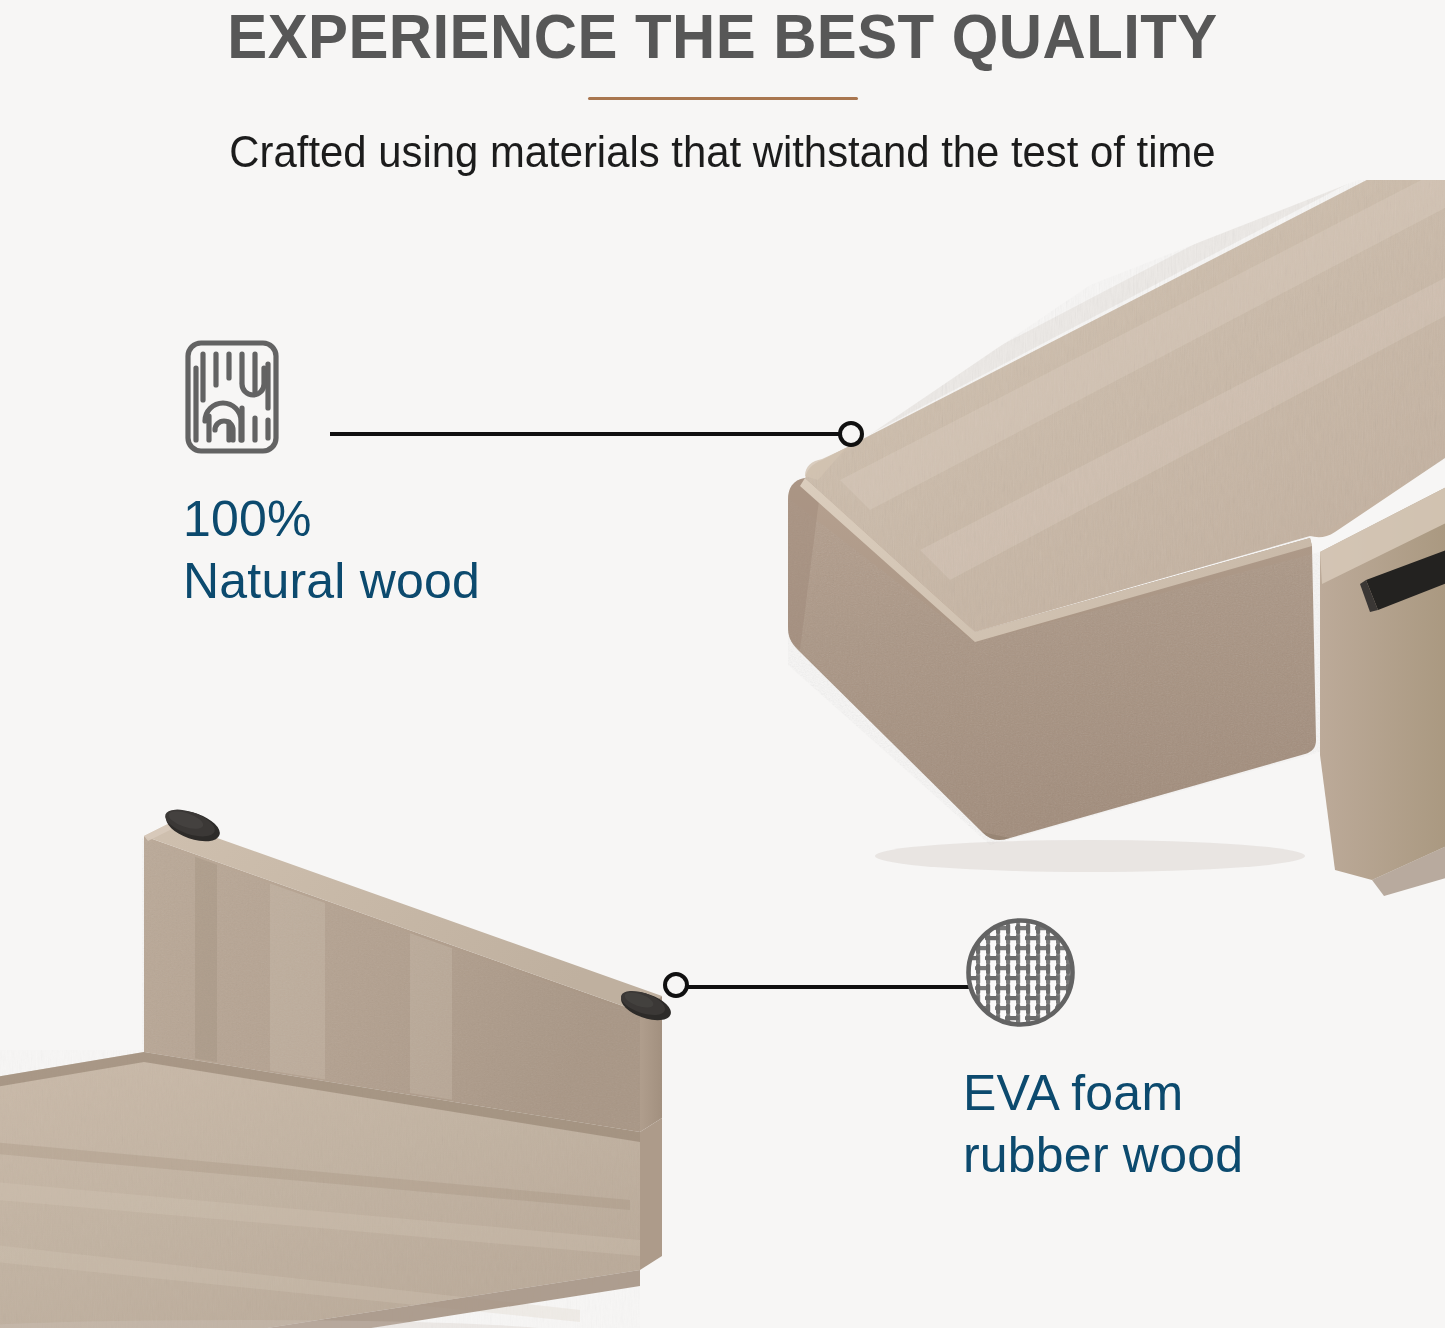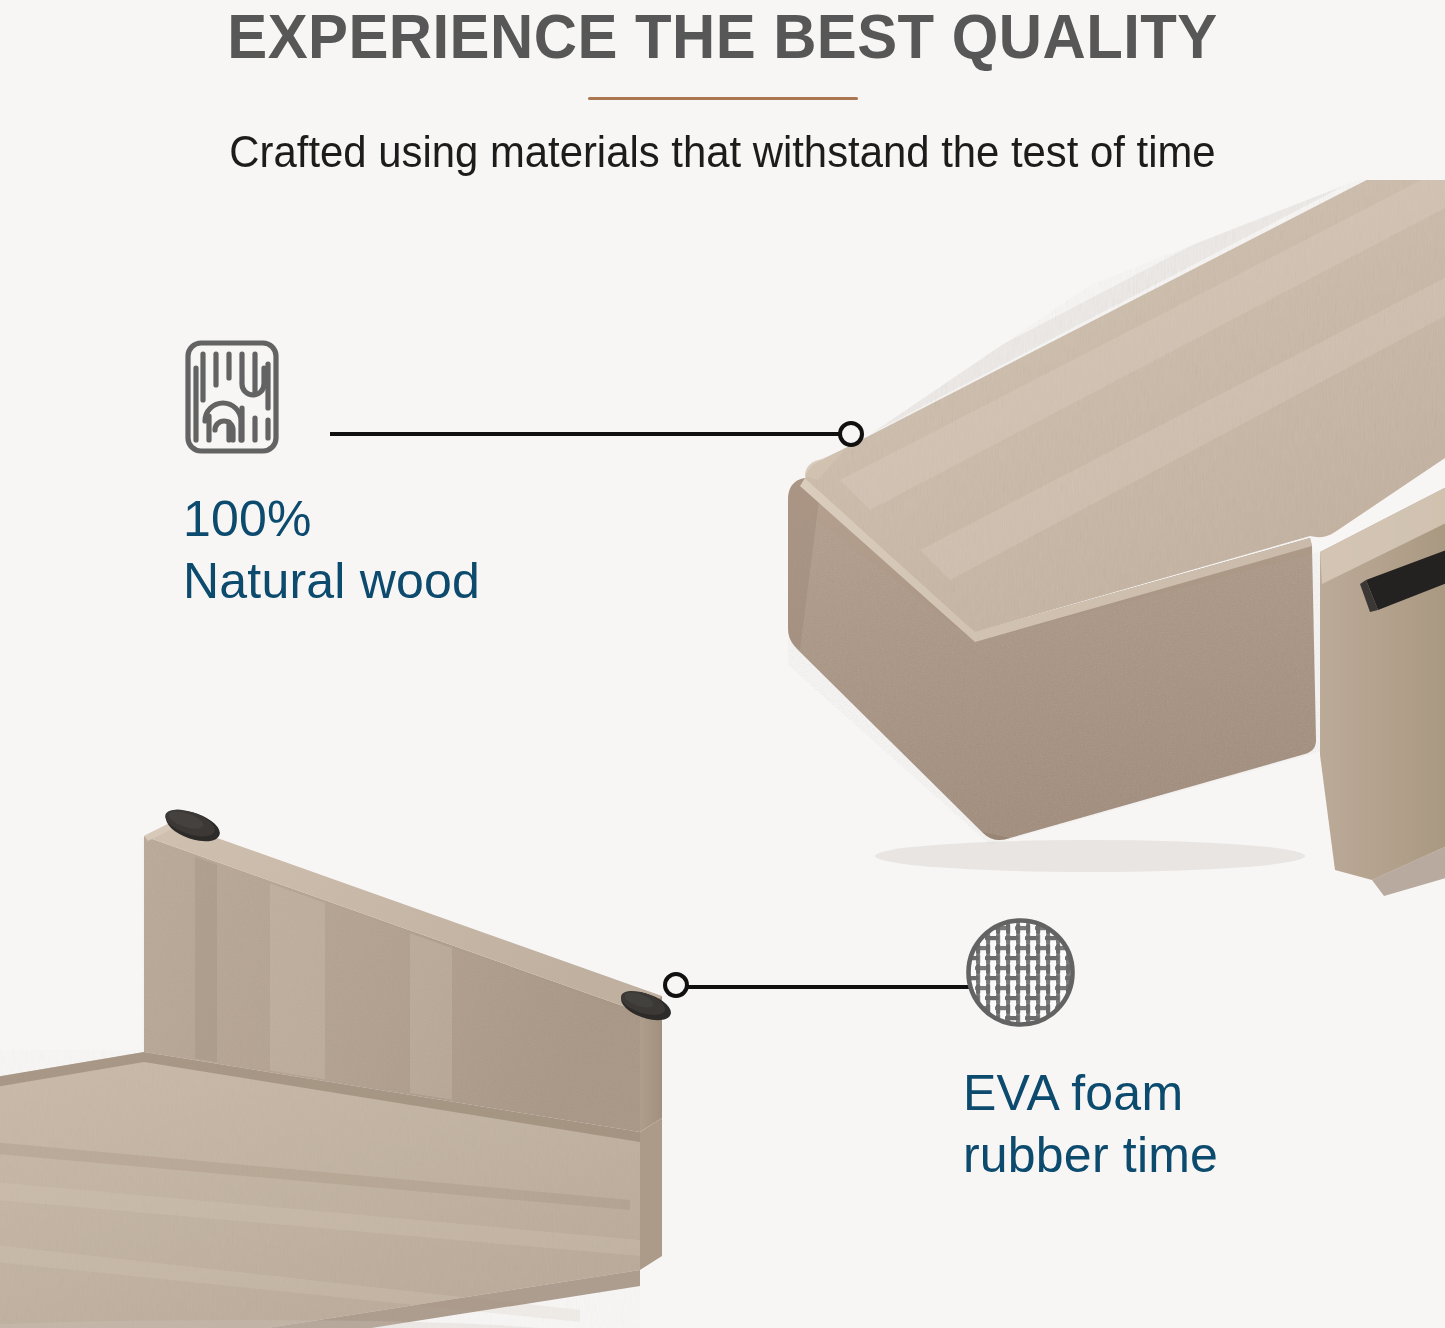--- a/index.html
+++ b/index.html
@@ -381,17 +381,17 @@
         <g clip-path="url(#padCircle)">
           <rect x="0" y="0" width="115" height="115" fill="#fbfafa"></rect>
           <rect x="0" y="0" width="115" height="115" fill="url(#weave)"></rect>
           <rect x="0" y="0" width="115" height="115" fill="url(#weave2)" opacity="0.9"></rect>
         </g>
         <circle cx="57.5" cy="57.5" r="52" fill="none" stroke="#636363" stroke-width="4.6"></circle>
       </svg>
     </div>
     <div class="callout-text">
       <span>EVA foam</span>
-      <span class="l2">rubber time</span>
+      <span class="l2">rubber wood</span>
     </div>
   </div>
 
 </div>
 
 </body></html>

